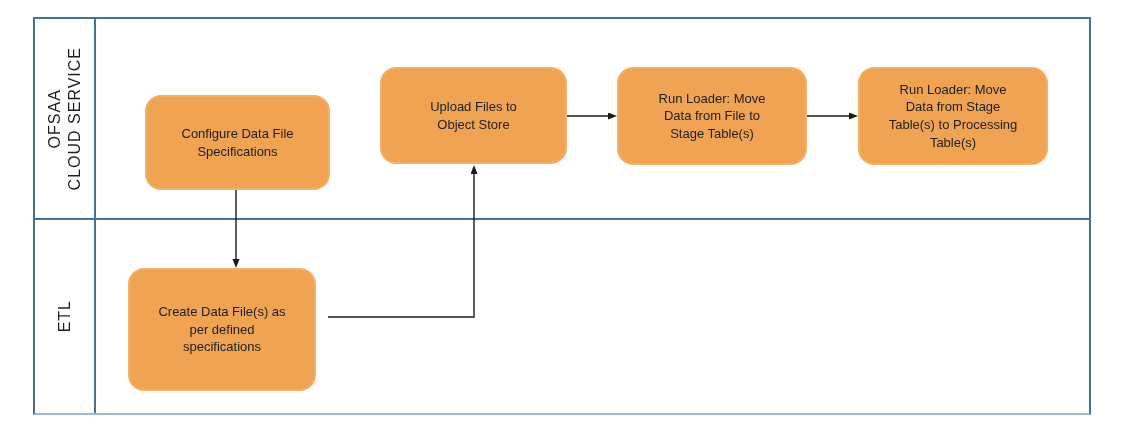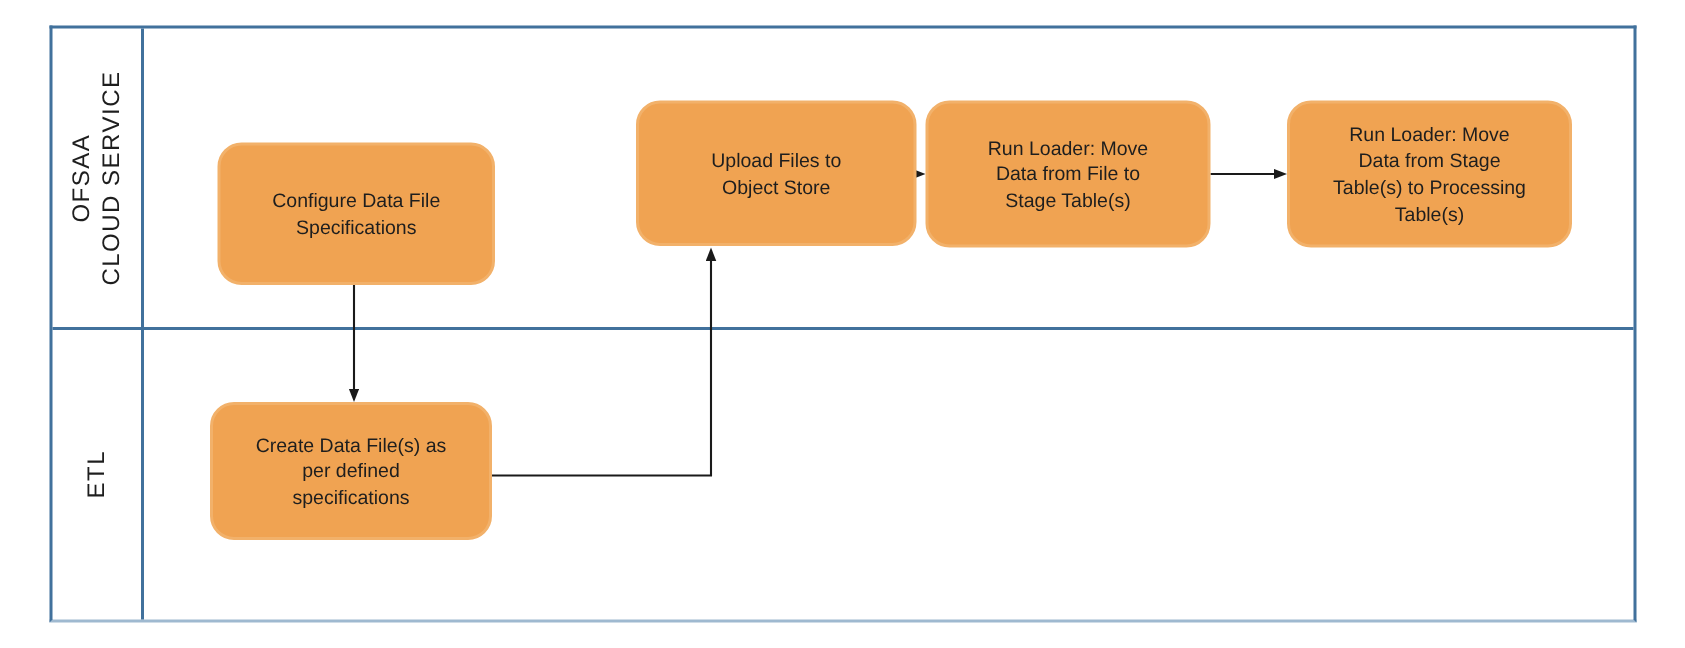--- a/index.html
+++ b/index.html
@@ -72,24 +72,24 @@
     display: flex;
     align-items: center;
     justify-content: center;
     text-align: center;
     color: var(--text);
     font-size: 13px;
     line-height: 1.35;
   }
   .node-label { white-space: pre-line; }
   .n1 { left: 145px; top: 68px;  width: 185px; height: 95px; margin-top: 27px; }
-  .n2 { left: 380px; top: 67px;  width: 187px; height: 97px; margin-left: 44px; }
+  .n2 { left: 380px; top: 67px;  width: 187px; height: 97px; }
   .n3 { left: 617px; top: 67px;  width: 190px; height: 98px; }
   .n4 { left: 858px; top: 67px;  width: 190px; height: 98px; }
-  .n5 { left: 140px; top: 268px; width: 188px; height: 92px; }
+  .n5 { left: 128px; top: 268px; width: 188px; height: 123px; }
   
   .connectors {
     position: absolute;
     left: 0; top: 0;
     width: 1123px; height: 432px;
     pointer-events: none;
   }
   .connectors path {
     fill: none;
     stroke: var(--arrow);

